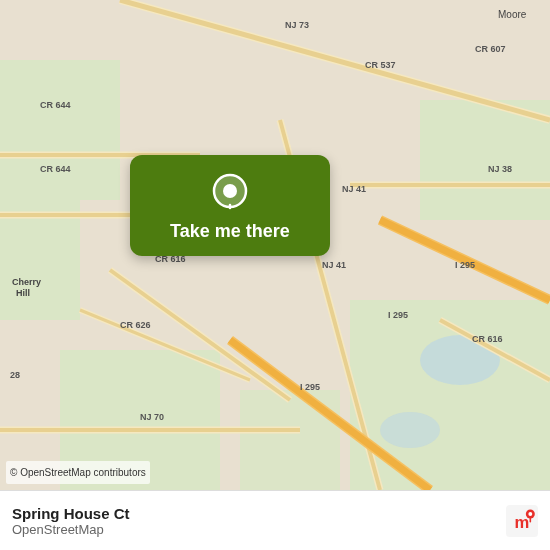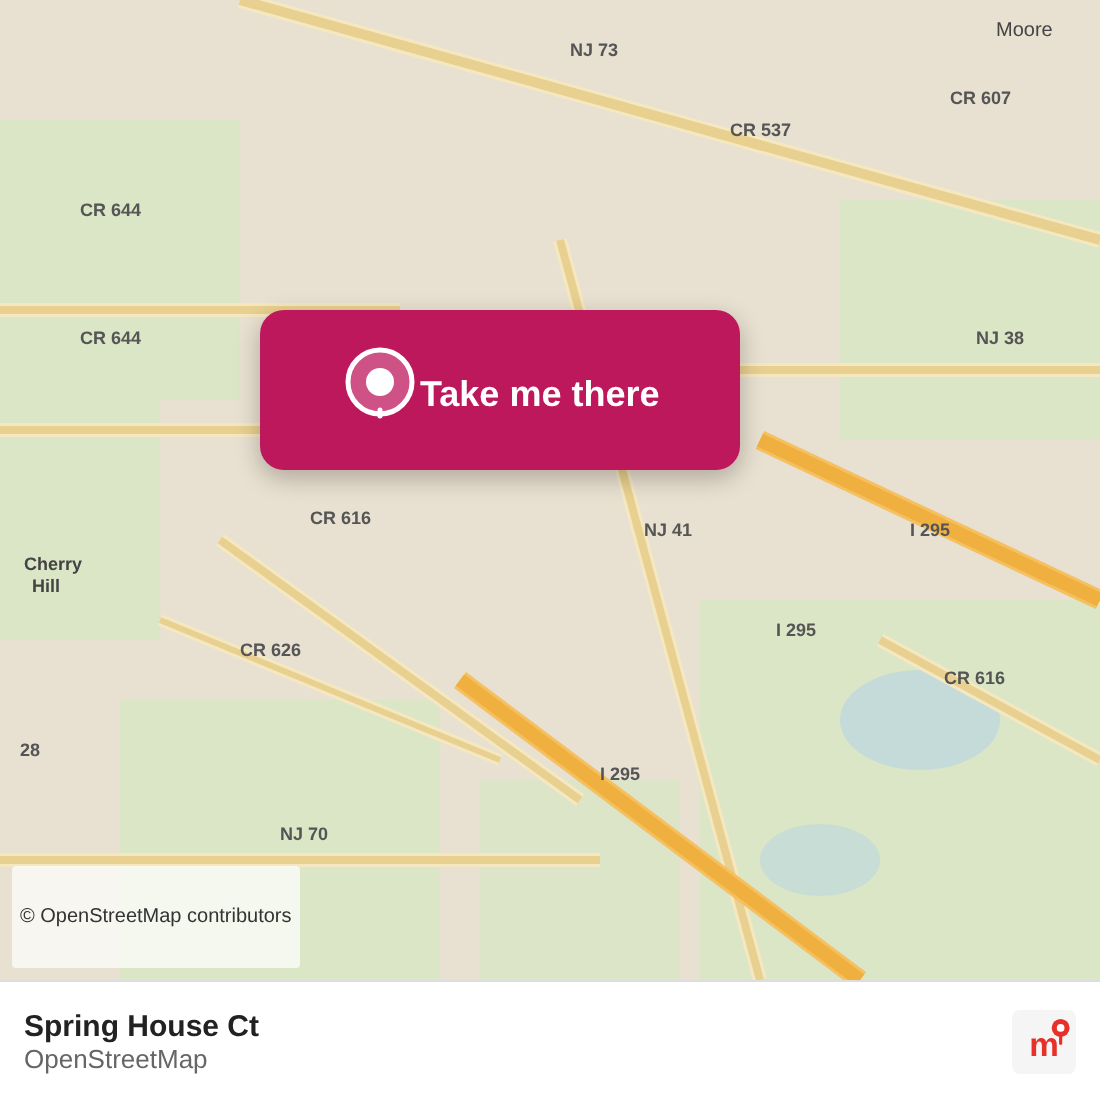--- a/index.html
+++ b/index.html
@@ -69,24 +69,25 @@
       position: absolute;
       top: 155px;
       left: 130px;
       display: flex;
       flex-direction: column;
       align-items: center;
       z-index: 10;
     }
 
     #green-box {
-      background: #be185d;
+      background: #4d7c0f;
       border-radius: 12px;
       padding: 18px 40px 14px 40px;
       display: flex;
+      flex-direction: column;
       align-items: center;
       box-shadow: 0 4px 12px rgba(0,0,0,0.25);
     }
 
     .pin-icon {
       width: 40px;
       height: 40px;
       margin-bottom: 8px;
     }
 
@@ -98,21 +99,21 @@
       font-weight: 600;
       cursor: pointer;
       padding: 0;
       white-space: nowrap;
     }
 
     .attribution {
       font-size: 10px;
       color: #333;
       background: rgba(255,255,255,0.7);
-      padding: 20px 4px;
+      padding: 6px 4px;
       border-radius: 2px;
       position: absolute;
       bottom: 6px;
       left: 6px;
       text-align: center;
     }
   </style>
 </head>
 <body>
 

